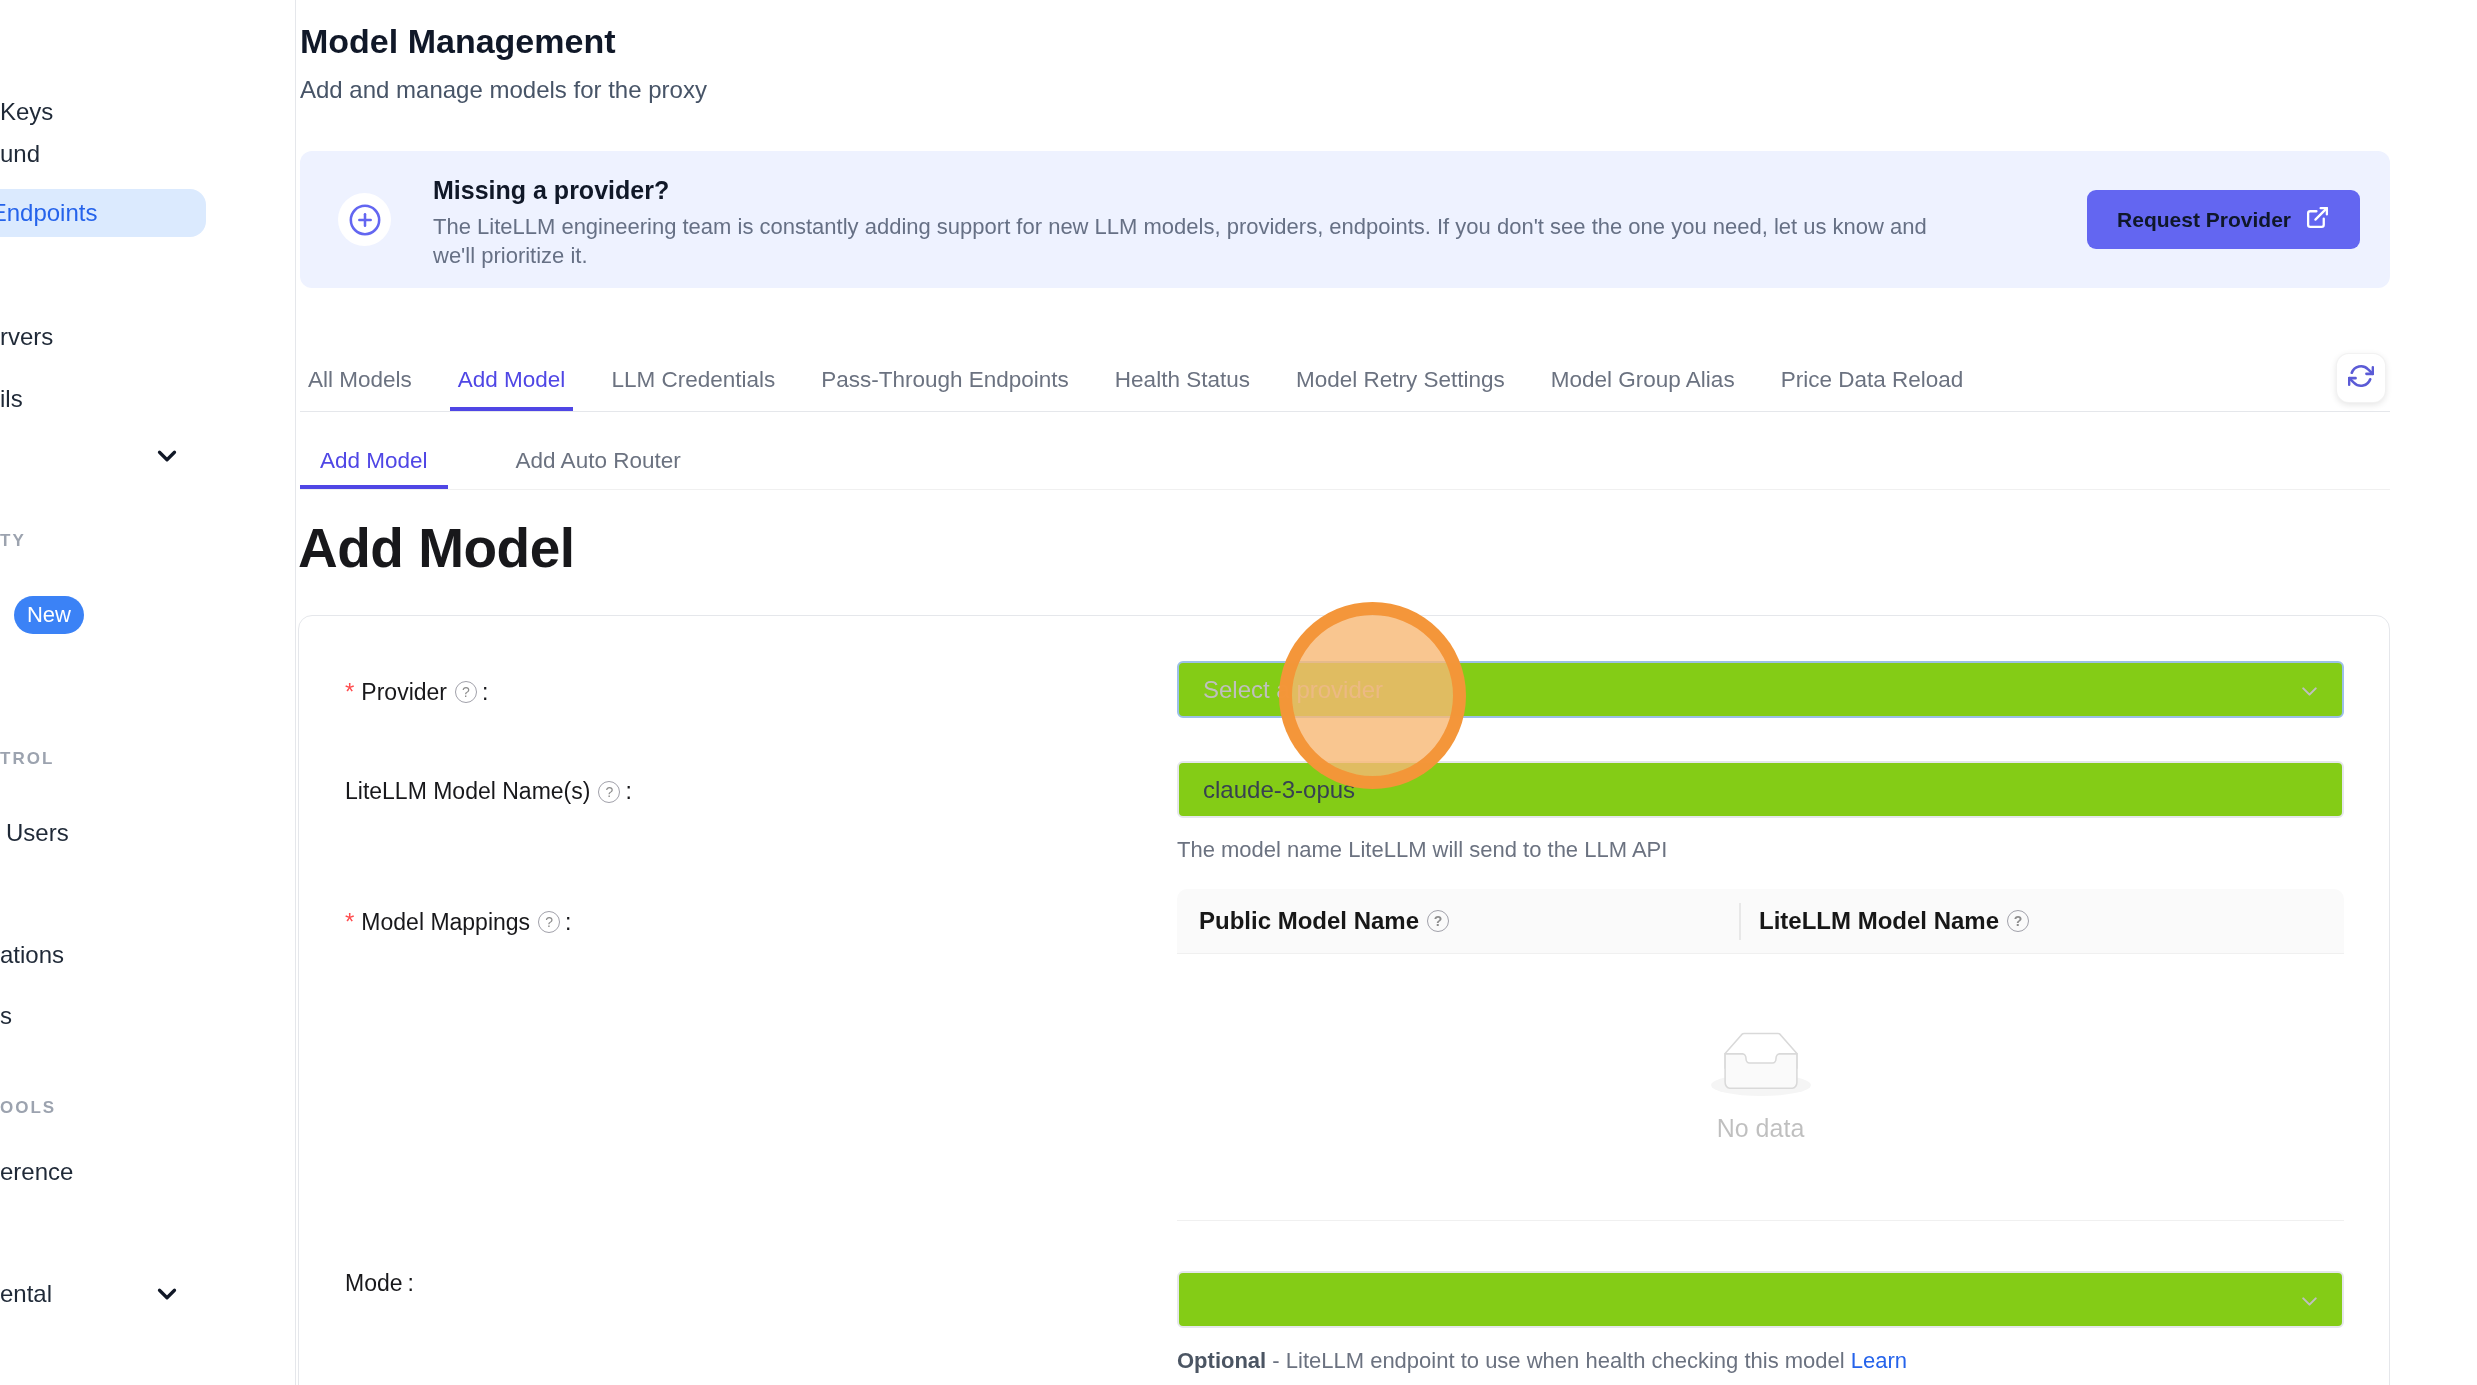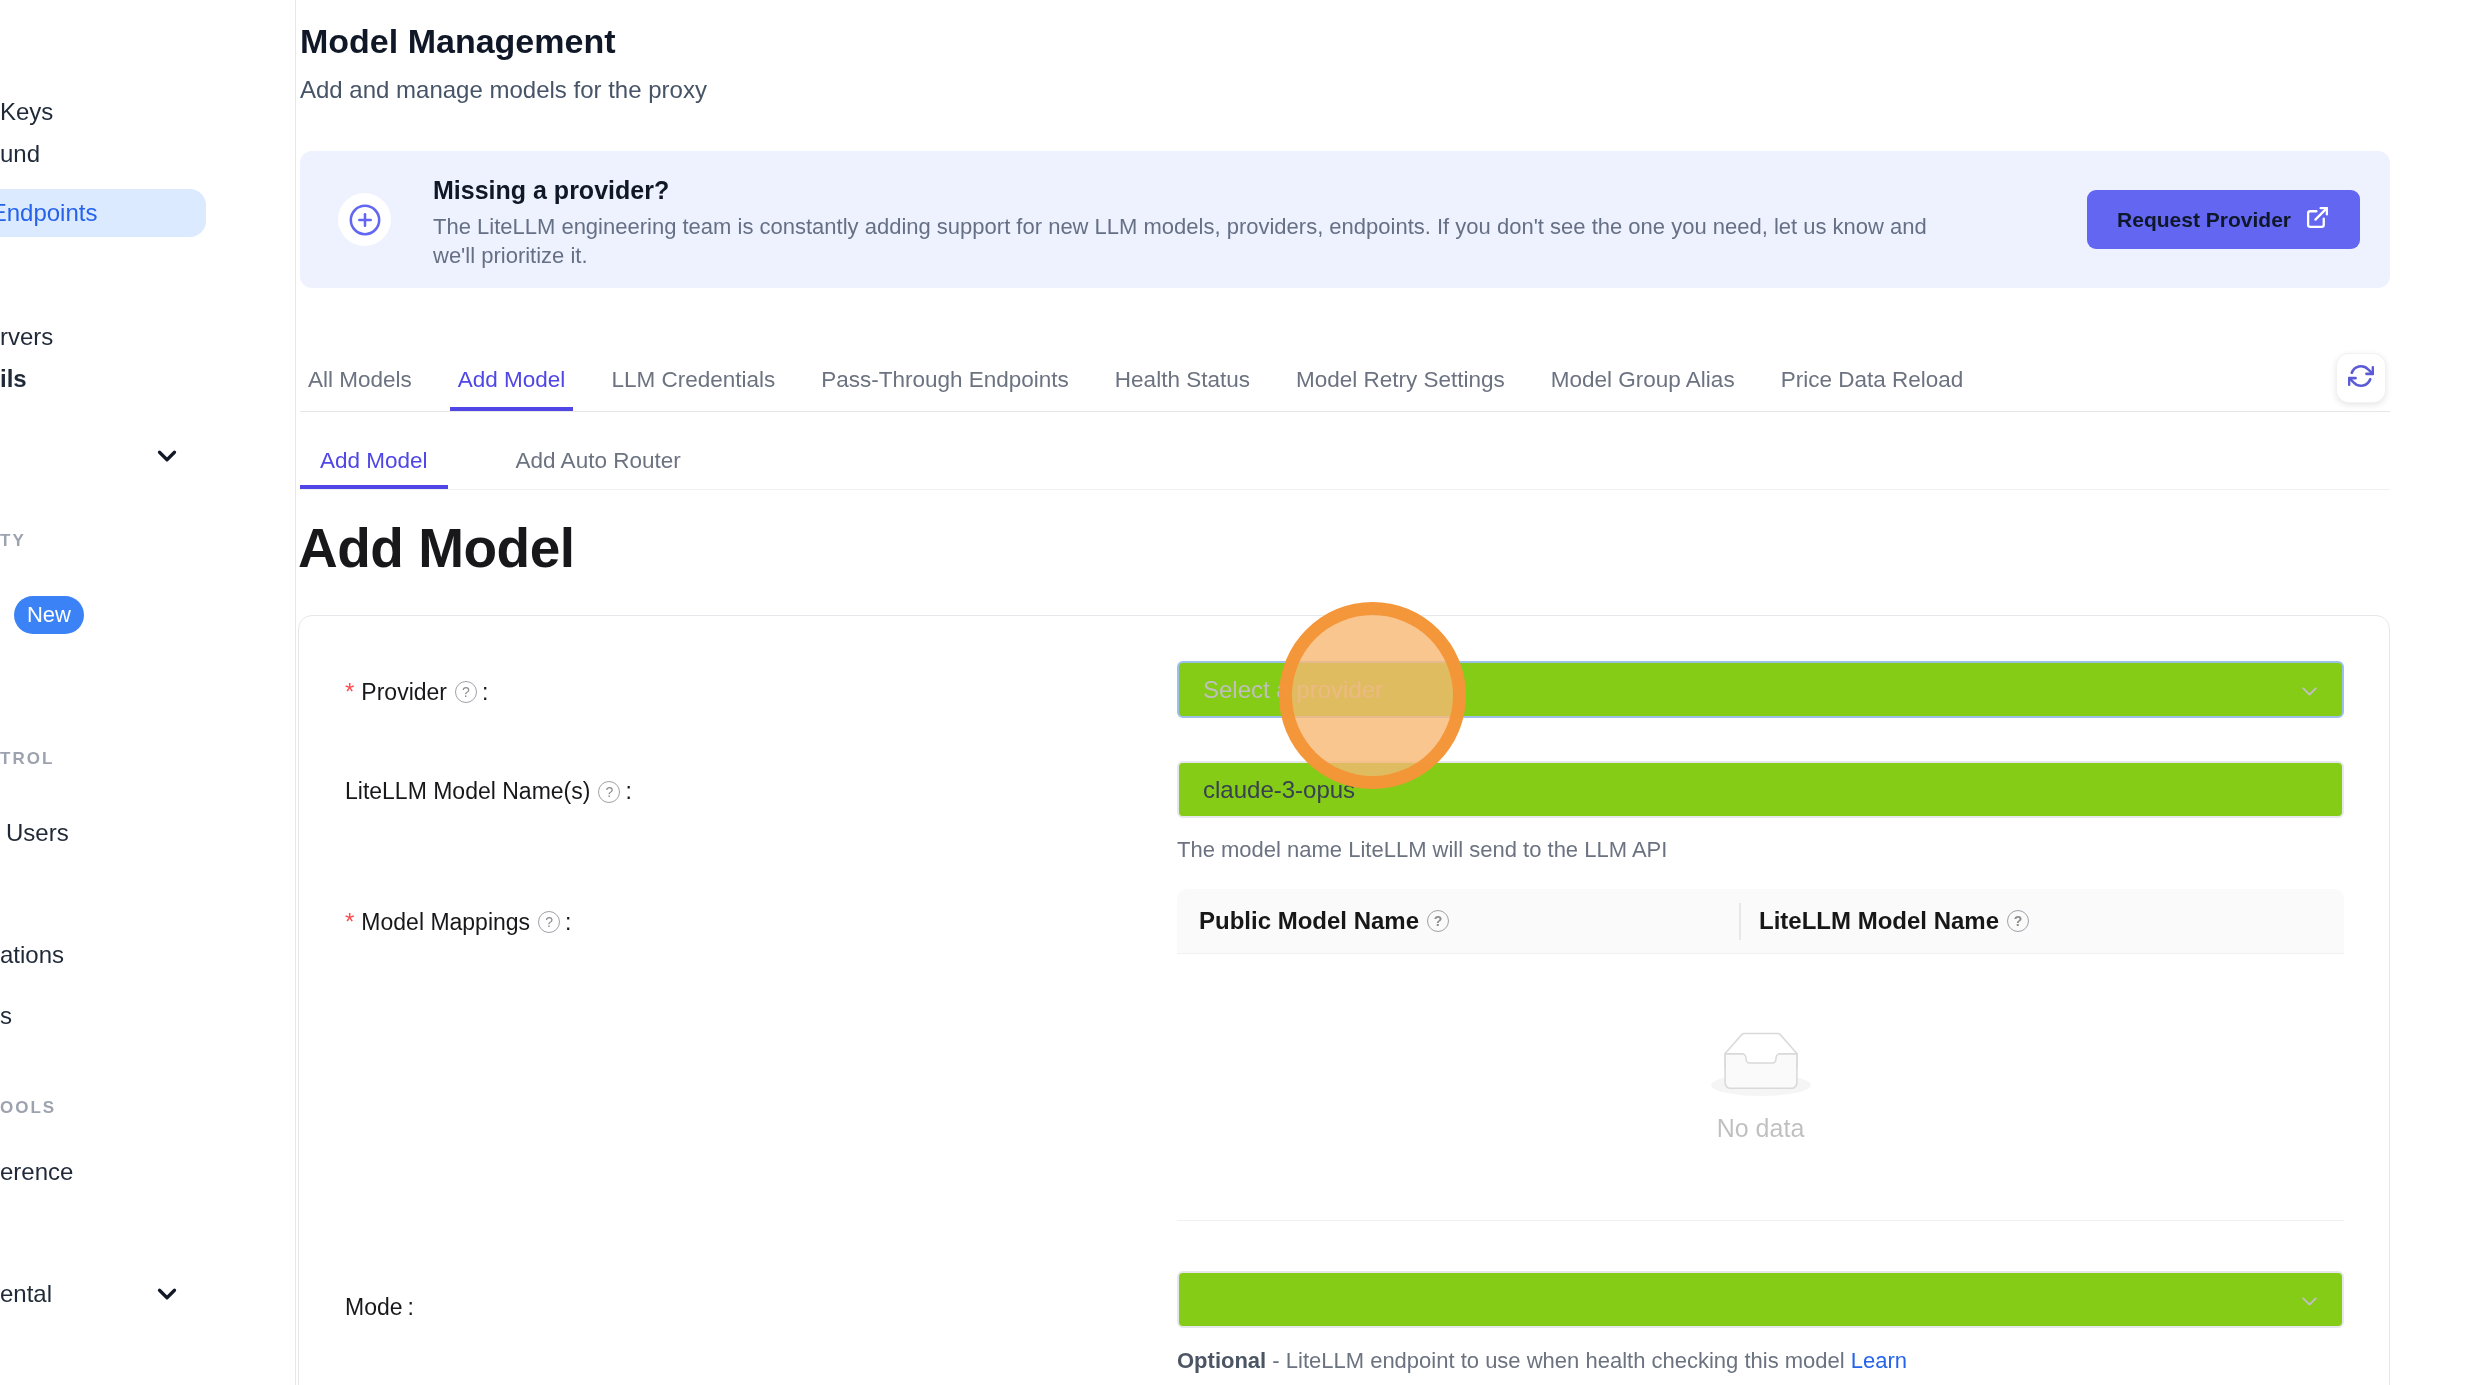--- a/index.html
+++ b/index.html
@@ -89,21 +89,21 @@
       </div>
     <div class="snav" style="top:136px;">
         <span>und</span>
       </div>
     <div class="spill" style="top:189px;">
         <span>+ Endpoints</span>
       </div>
     <div class="snav" style="top:319px;">
         <span>rvers</span>
       </div>
-    <div class="snav" style="top:361px;font-weight:bold;">
+    <div class="snav" style="top:381px;">
         <span>ils</span>
       </div>
     <div class="schev" style="top:441px;">
       <span><svg viewBox="0 0 24 24">
             <polyline points="6,9 12,15 18,9"></polyline>
           </svg></span>
     </div>
     <div class="ssection" style="top:527px;">
         <span>TY</span>
       </div>
@@ -244,21 +244,21 @@
                   <path d="M55 12.76L44.854 1.258C44.367.474 43.656 0 42.907 0H21.093c-.749 0-1.46.474-1.947 1.257L9 12.761V22h46v-9.24z"></path>
                   <path d="M41.613 15.931c0-1.605.994-2.93 2.227-2.931H55v18.137C55 33.26 53.68 35 52.05 35h-40.1C10.32 35 9 33.259 9 31.137V13h11.16c1.233 0 2.227 1.323 2.227 2.928v.022c0 1.605 1.005 2.901 2.237 2.901h14.752c1.232 0 2.237-1.308 2.237-2.913v-.007z" fill="#fafafa"></path>
                 </g>
               </g>
             </svg>
         </span>
         <span class="nodata">No data</span>
       </div>
     </div>
 
-    <div class="flabel" style="top:678px;text-align:center;">
+    <div class="flabel" style="top:654px;text-align:center;">
       <span>Mode</span>
       <span class="colon">:</span>
     </div>
     <div class="ctl b-gray" style="top:655px;">
       <input type="text" readonly="" style="">
       <span class="chev"><svg viewBox="0 0 24 24">
             <polyline points="6,9 12,15 18,9"></polyline>
           </svg></span>
     </div>
     <div class="helper" style="top:732px;">

